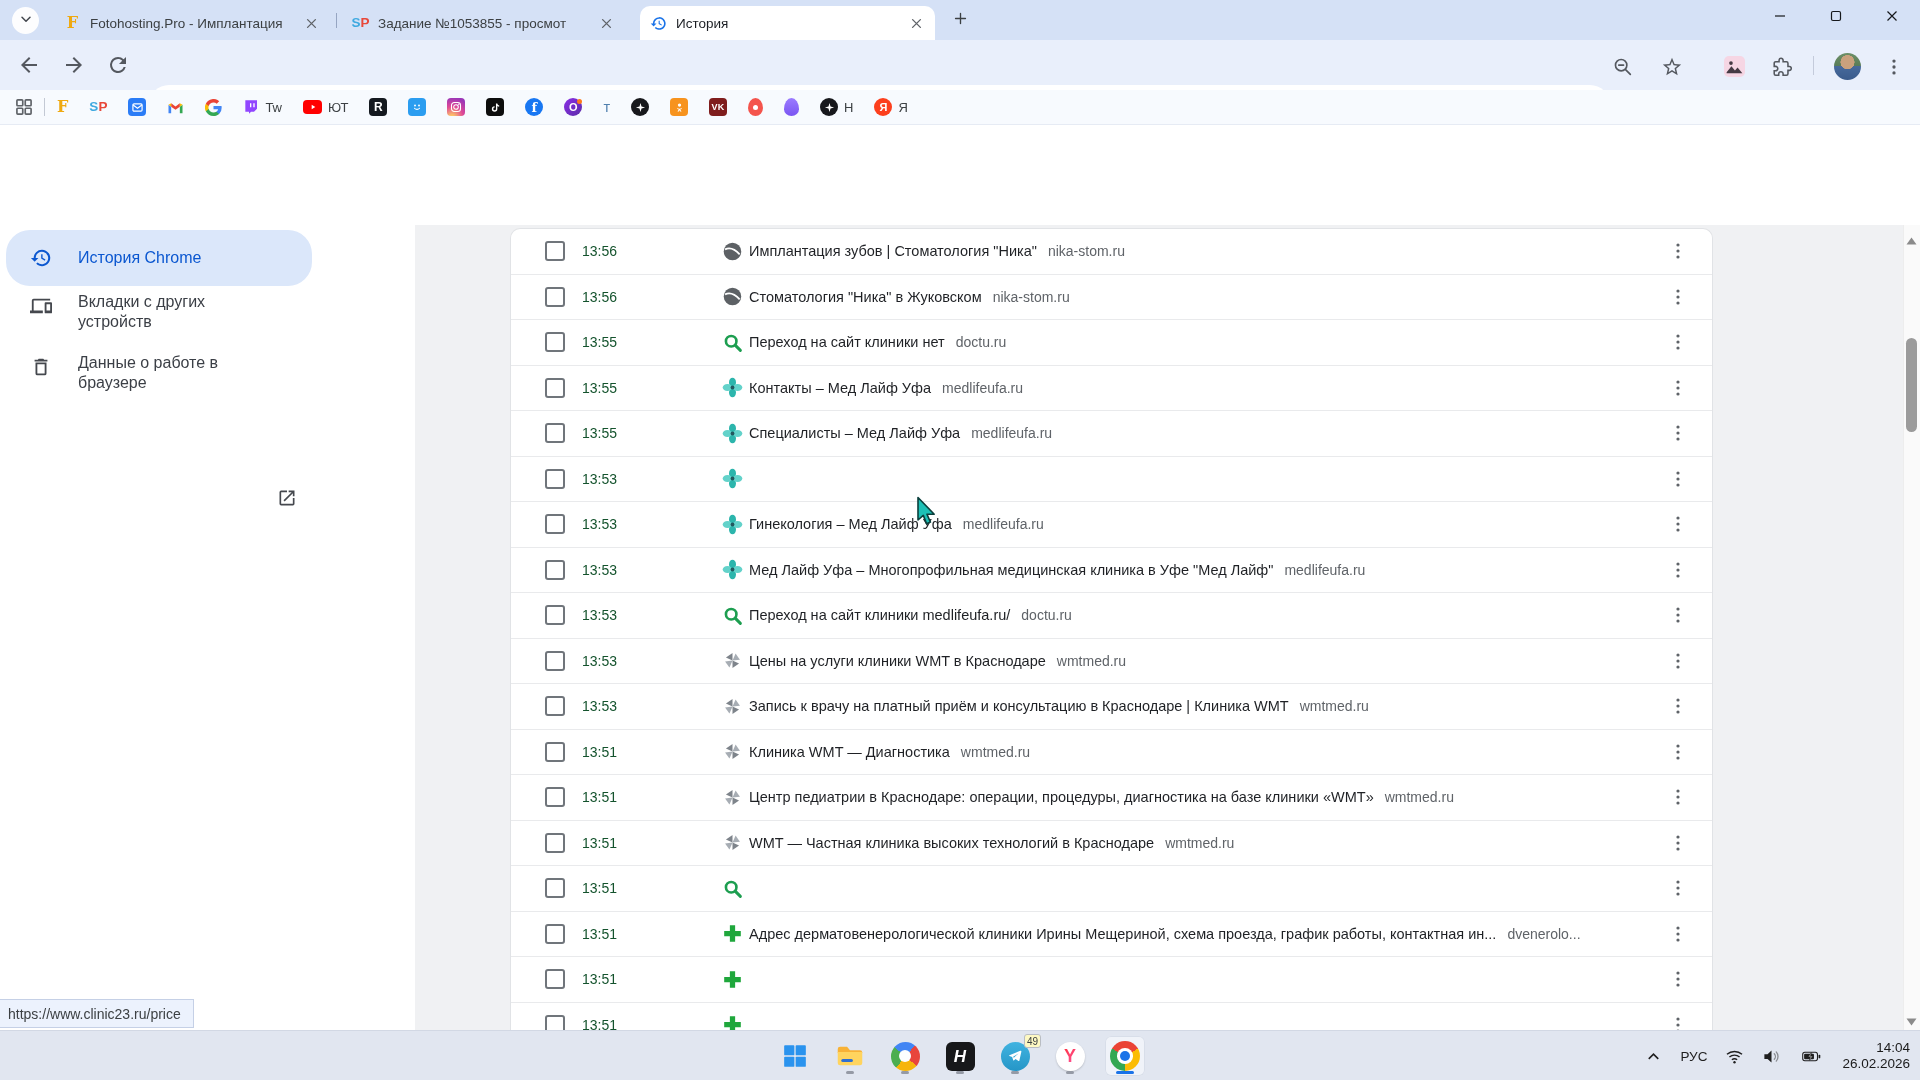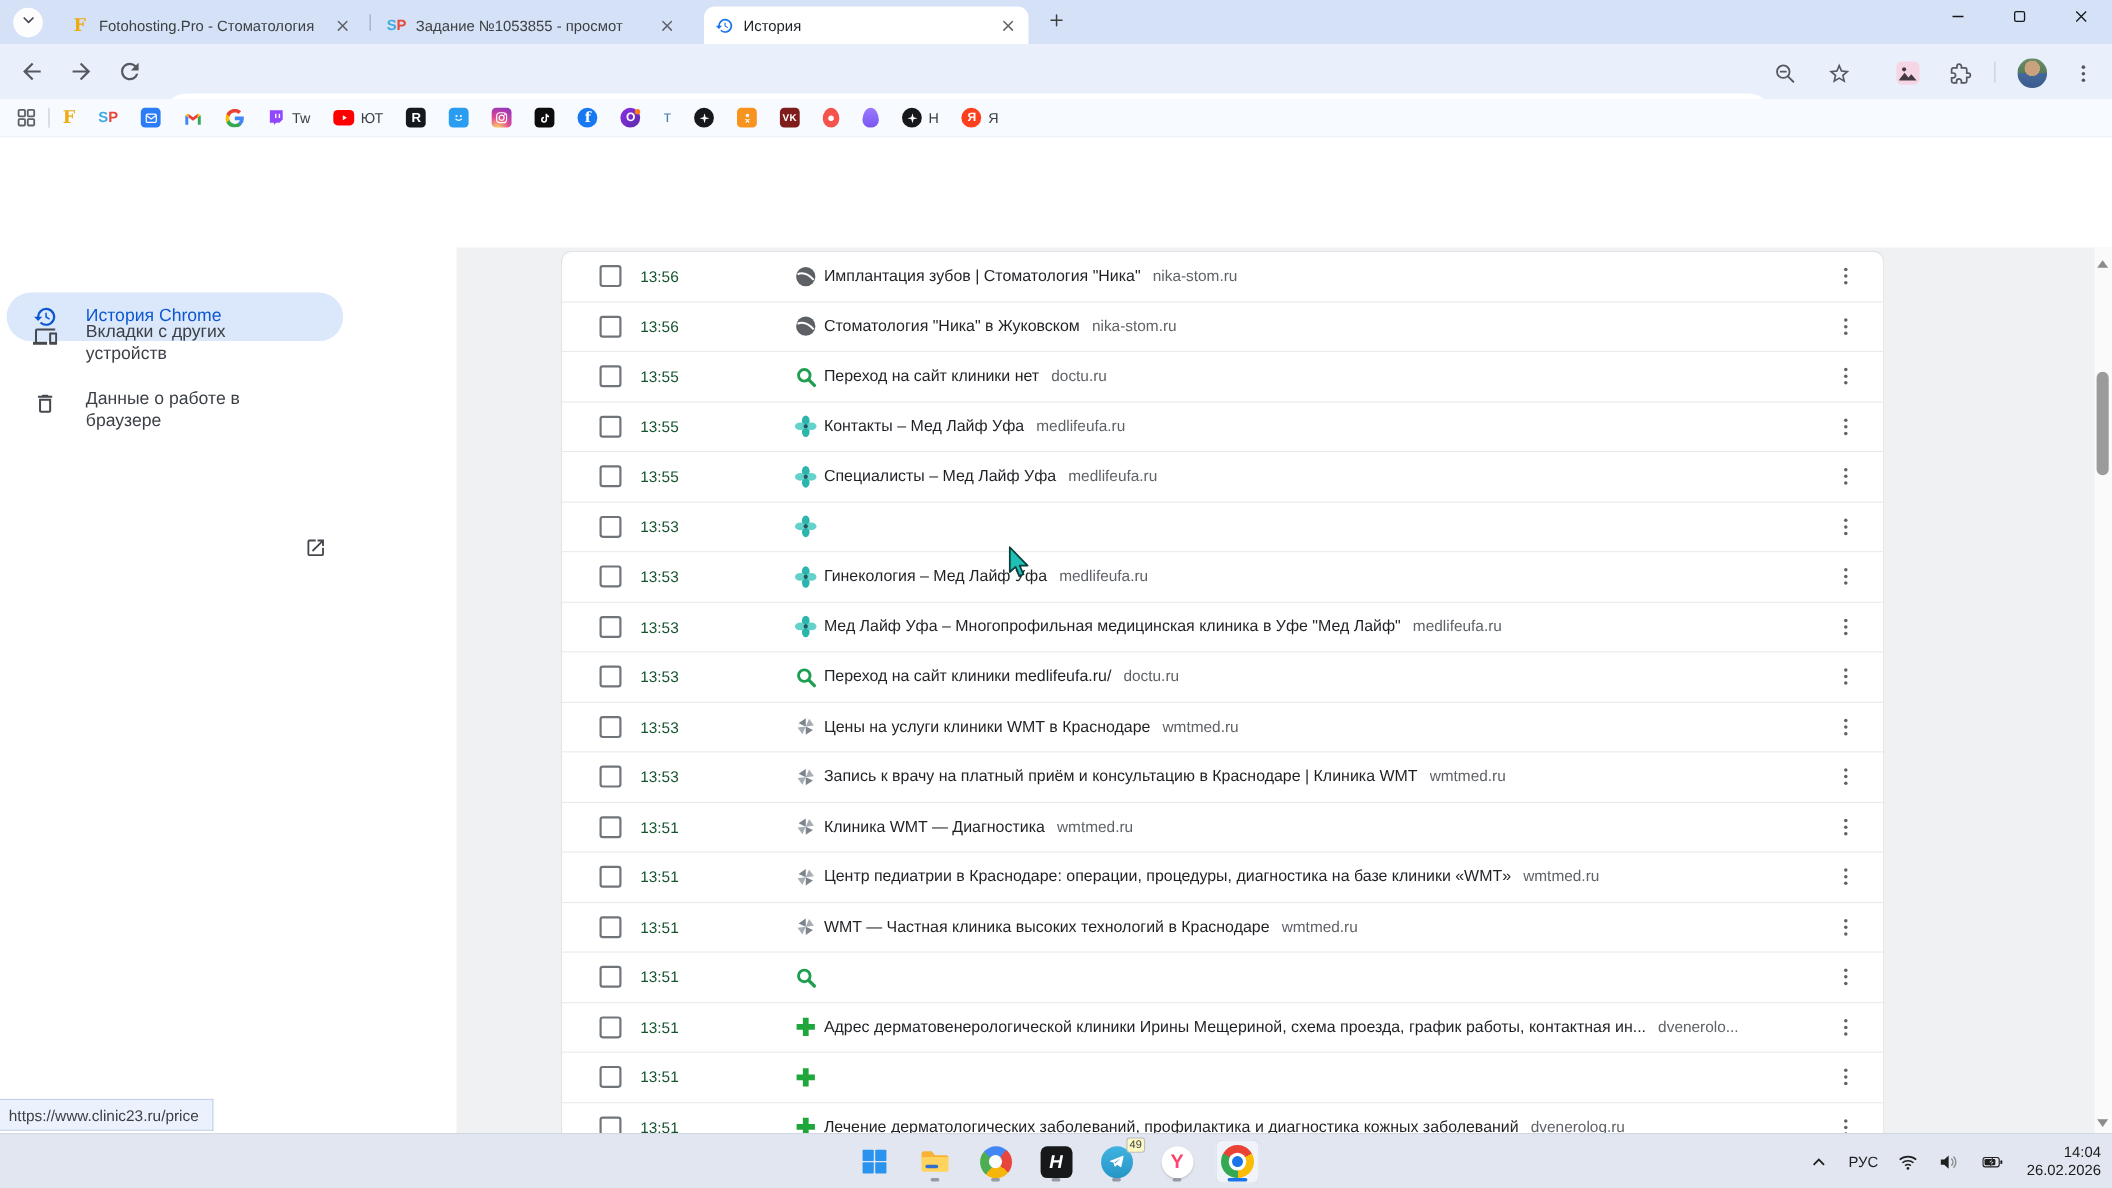--- a/index.html
+++ b/index.html
@@ -52,22 +52,22 @@
   .hdr-title { position:absolute; left:140px; top:174px; font-size:27px; color:#1f1f1f; }
   .searchbox { position:absolute; left:520px; top:161px; width:868px; height:51px; border-radius:26px;
                background:#edf1f9; border:3px solid #0b57d0; display:flex; align-items:center; padding:0 20px; }
   .searchbox svg { width:20px; height:20px; flex:none; }
   .caret { width:1.5px; height:22px; background:#191b1f; margin-left:9px; }
   .placeholder { margin-left:2px; font-size:15.5px; color:#40454e; }
 
   
   .content { position:absolute; left:0; top:225px; width:1920px; height:805px; background:#fff; }
   .content-bg { position:absolute; left:415px; top:0; width:1505px; height:805px; background:#f0f1f3; }
-  .nav-pill { position:absolute; left:6px; top:5px; width:306px; height:44px; border-radius:24px;
-              background:#dbe7fa; display:flex; align-items:center;margin-top:36px; }
+  .nav-pill { position:absolute; left:6px; top:5px; width:306px; height:56px; border-radius:24px;
+              background:#dbe7fa; display:flex; align-items:center; }
   .nav-pill .nicon { margin-left:24px; width:22px; height:22px; color:#0b57d0; }
   .nav-pill .nlabel { margin-left:26px; font-size:16px; font-weight:500; color:#0b57d0; }
   .nav-item { position:absolute; left:6px; width:306px; display:flex; }
   .nav-item .nicon { margin-left:24px; width:22px; height:22px; flex:none; margin-top:3px; }
   .nav-item .nlabel { margin-left:26px; font-size:16px; color:#3b3f46; width:175px; line-height:20px; }
   .nav-ext { position:absolute; left:271px; top:8px; width:20px; height:20px; }
   .nicon svg { width:100%; height:100%; }
 
   .card { position:absolute; left:510px; top:3px; width:1203px; height:802px; background:#fff;
           border:1px solid #e1e3e6; border-bottom:none; border-radius:10px 10px 0 0; overflow:hidden; }
@@ -124,21 +124,21 @@
   <div class="tabstrip">
     <div class="tabsearch">
         <span id="i-tabsearch"><svg viewBox="0 0 24 24" width="16" height="16">
             <path d="M6 9.5l6 6 6-6" fill="none" stroke="#41454c" stroke-width="2.2" stroke-linecap="round" stroke-linejoin="round"></path>
           </svg></span>
       </div>
     <div class="tab" style="left:54px;width:276px;">
       <span class="tfav" id="i-tab0">
           <span style="color:#efa911;font-weight:800;font-size:16px;font-family:'DejaVu Serif',serif;line-height:1">F</span>
         </span>
-      <span class="ttitle">Fotohosting.Pro - Стоматология</span>
+      <span class="ttitle">Fotohosting.Pro - Имплантация</span>
       <span class="tclose" id="i-tabx0"><svg viewBox="0 0 24 24" width="17" height="17">
             <path d="M6.5 6.5l11 11M17.5 6.5l-11 11" stroke="#5f6368" stroke-width="1.9" stroke-linecap="round"></path>
           </svg></span>
     </div>
     <div class="tabsep" style="left:336px;"></div>
     <div class="tab" style="left:342px;width:283px;">
       <span class="tfav" id="i-tab1">
           <span style="font-weight:700;font-size:13.5px;line-height:1"><span style="color:#3fa9e0">S</span><span style="color:#e8483a">P</span></span>
         </span>
       <span class="ttitle">Задание №1053855 - просмот</span>
@@ -755,21 +755,20 @@
             </svg></span>
         </div>
         <div class="hrow">
           <span class="cb"></span>
           <span class="htime">13:51</span>
           <span class="hfav">
             <svg viewBox="0 0 24 24">
               <path d="M9 2.5h6V9h6.5v6H15v6.5H9V15H2.5V9H9z" fill="#1fa73c"></path>
             </svg>
           </span>
-          <span class="htext"><a class="htitle">Лечение дерматологических заболеваний, профилактика и диагностика кожных заболеваний</a><span class="hdomain">dvenerolog.ru</span></span>
           <span class="hkebab"><svg viewBox="0 0 24 24" width="21" height="21" fill="#5f6368">
               <circle cx="12" cy="6" r="1.6"></circle>
               <circle cx="12" cy="12" r="1.6"></circle>
               <circle cx="12" cy="18" r="1.6"></circle>
             </svg></span>
         </div>
       </div>
 
     <div class="sb-track"></div>
     <div class="sb-up" id="i-sbup"><svg width="11" height="8" viewBox="0 0 11 8">

